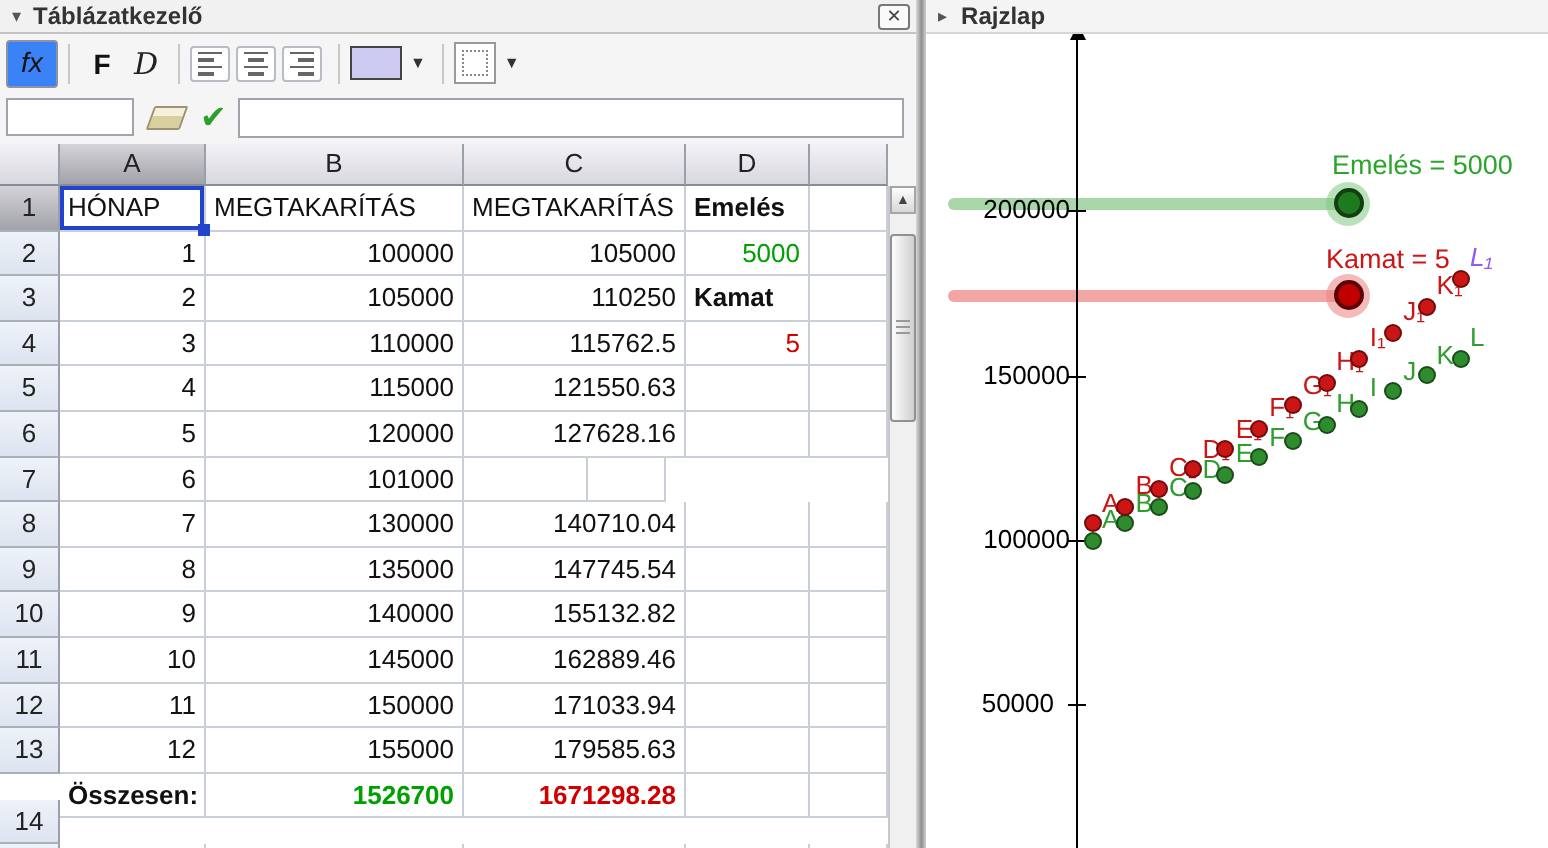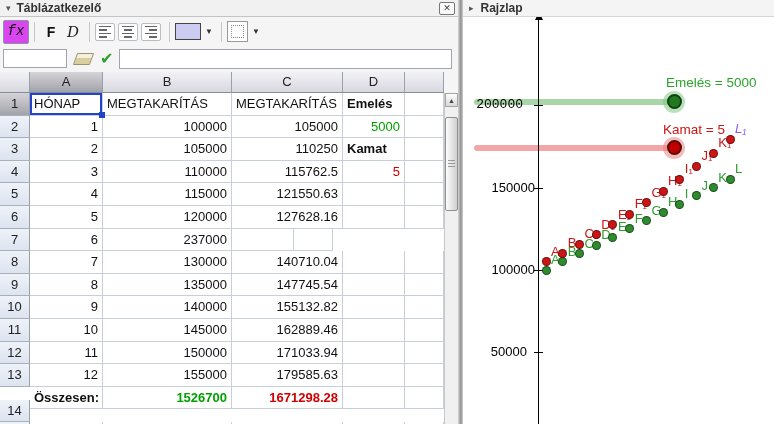--- a/index.html
+++ b/index.html
@@ -12,21 +12,21 @@
                 border-bottom:1px solid #c4c4c4;display:flex;align-items:center;gap:6px;
                 font-weight:bold;font-size:12px;color:#333;padding-left:6px;}
   .tri{font-size:9px;color:#555;}
   .detach-box{position:absolute;right:3px;top:2px;width:14px;height:11px;border:1px solid #777;
               border-radius:2px;background:#fafafa;color:#444;font-size:9px;line-height:10px;
               text-align:center;}
   .toolbar{position:absolute;left:0;top:17px;right:0;height:29px;background:#f5f5f5;
            border-bottom:1px solid #dcdcdc;display:flex;align-items:center;}
   .tb-sep{width:1px;height:20px;background:#c8c8c8;margin:0 5px;}
   .btn-fx{width:24px;height:22px;margin-left:3px;border:1px solid #8a93a5;border-radius:2px;
-          background:#d946ef;font-family:Liberation Mono, monospace;font-style:italic;font-size:14px;
+          background:#3b82f6;font-family:Liberation Sans, sans-serif;font-style:italic;font-size:14px;
           text-align:center;line-height:20px;}
   .btn-flat{width:22px;height:22px;text-align:center;line-height:22px;}
   .b-bold{font-weight:bold;font-size:14px;}
   .b-italic{font-family:"DejaVu Serif",serif;font-style:italic;font-size:15px;color:#222;}
   .btn-align{width:20px;height:18px;border:1px solid #b8bcc4;background:#fff;border-radius:2px;
              display:flex;flex-direction:column;justify-content:center;gap:2px;padding:2px 3px;
              box-sizing:border-box;margin-right:3px;}
   .btn-align i{display:block;height:1.5px;background:#666;}
   .al-l i:nth-child(2n){width:70%;} .al-l i{width:100%;}
   .al-c i:nth-child(2n){width:70%;margin:0 auto;} .al-c i{width:100%;}
@@ -196,21 +196,21 @@
           <div class="rn" style="width: 30px; height: 22.6px; line-height: 22.6px;">6</div>
           <div class="cell" style="width: 73px; height: 22.6px; line-height: 22.6px;">5</div>
           <div class="cell" style="width: 129px; height: 22.6px; line-height: 22.6px;">120000</div>
           <div class="cell" style="width: 111px; height: 22.6px; line-height: 22.6px;">127628.16</div>
           <div class="cell" style="width: 62px; height: 22.6px; line-height: 22.6px;"></div>
           <div class="cell" style="width: 39px; height: 22.6px;"></div>
         </div>
         <div class="grow">
           <div class="rn" style="width: 30px; height: 22.6px; line-height: 22.6px;">7</div>
           <div class="cell" style="width: 73px; height: 22.6px; line-height: 22.6px;">6</div>
-          <div class="cell" style="width: 129px; height: 22.6px; line-height: 22.6px;">237000</div>
+          <div class="cell" style="width: 129px; height: 22.6px; line-height: 22.6px;">101000</div>
           <div class="cell" style="width: 62px; height: 22.6px; line-height: 22.6px;"></div>
           <div class="cell" style="width: 39px; height: 22.6px;"></div>
         </div>
         <div class="grow">
           <div class="rn" style="width: 30px; height: 22.6px; line-height: 22.6px;">8</div>
           <div class="cell" style="width: 73px; height: 22.6px; line-height: 22.6px;">7</div>
           <div class="cell" style="width: 129px; height: 22.6px; line-height: 22.6px;">130000</div>
           <div class="cell" style="width: 111px; height: 22.6px; line-height: 22.6px;">140710.04</div>
           <div class="cell" style="width: 62px; height: 22.6px; line-height: 22.6px;"></div>
           <div class="cell" style="width: 39px; height: 22.6px;"></div>
@@ -297,21 +297,21 @@
         <div class="knob" style="left: 203.5px; top: 140px; background: rgb(192, 0, 0); border: 2px solid rgb(90, 6, 6);"></div>
         <div class="yaxis" style="left: 75px; top: 18px; bottom: 0px;"></div>
         <div class="yarrow" style="left: 71.5px; top: 12px;"></div>
         <div class="ytick" style="left: 71px; top: 352.3px;"></div>
         <div class="yticklabel" style="left: 12px; top: 344.3px;">50000</div>
         <div class="ytick" style="left: 71px; top: 270px;"></div>
         <div class="yticklabel" style="left: 20px; top: 262px;">100000</div>
         <div class="ytick" style="left: 71px; top: 187.7px;"></div>
         <div class="yticklabel" style="left: 20px; top: 179.7px;">150000</div>
         <div class="ytick" style="left: 71px; top: 105.4px;"></div>
-        <div class="yticklabel" style="left: 8px; top: 97.4px; font-family: Liberation Mono, monospace;">200000</div>
+        <div class="yticklabel" style="left: 20px; top: 97.4px;">200000</div>
         <div class="dot" style="left: 78.5px; top: 265.5px; background: rgb(46, 139, 46); border: 1px solid rgba(0, 0, 0, 0.45);"></div>
         <div class="pt-label" style="left: 88px; top: 252px; color: rgb(46, 158, 46);">A</div>
         <div class="dot" style="left: 95.23px; top: 257.27px; background: rgb(46, 139, 46); border: 1px solid rgba(0, 0, 0, 0.45);"></div>
         <div class="pt-label" style="left: 104.73px; top: 243.77px; color: rgb(46, 158, 46);">B</div>
         <div class="dot" style="left: 111.96px; top: 249.04px; background: rgb(46, 139, 46); border: 1px solid rgba(0, 0, 0, 0.45);"></div>
         <div class="pt-label" style="left: 121.46px; top: 235.54px; color: rgb(46, 158, 46);">C</div>
         <div class="dot" style="left: 128.69px; top: 240.81px; background: rgb(46, 139, 46); border: 1px solid rgba(0, 0, 0, 0.45);"></div>
         <div class="pt-label" style="left: 138.19px; top: 227.31px; color: rgb(46, 158, 46);">D</div>
         <div class="dot" style="left: 145.42px; top: 232.58px; background: rgb(46, 139, 46); border: 1px solid rgba(0, 0, 0, 0.45);"></div>
         <div class="pt-label" style="left: 154.92px; top: 219.08px; color: rgb(46, 158, 46);">E</div>

